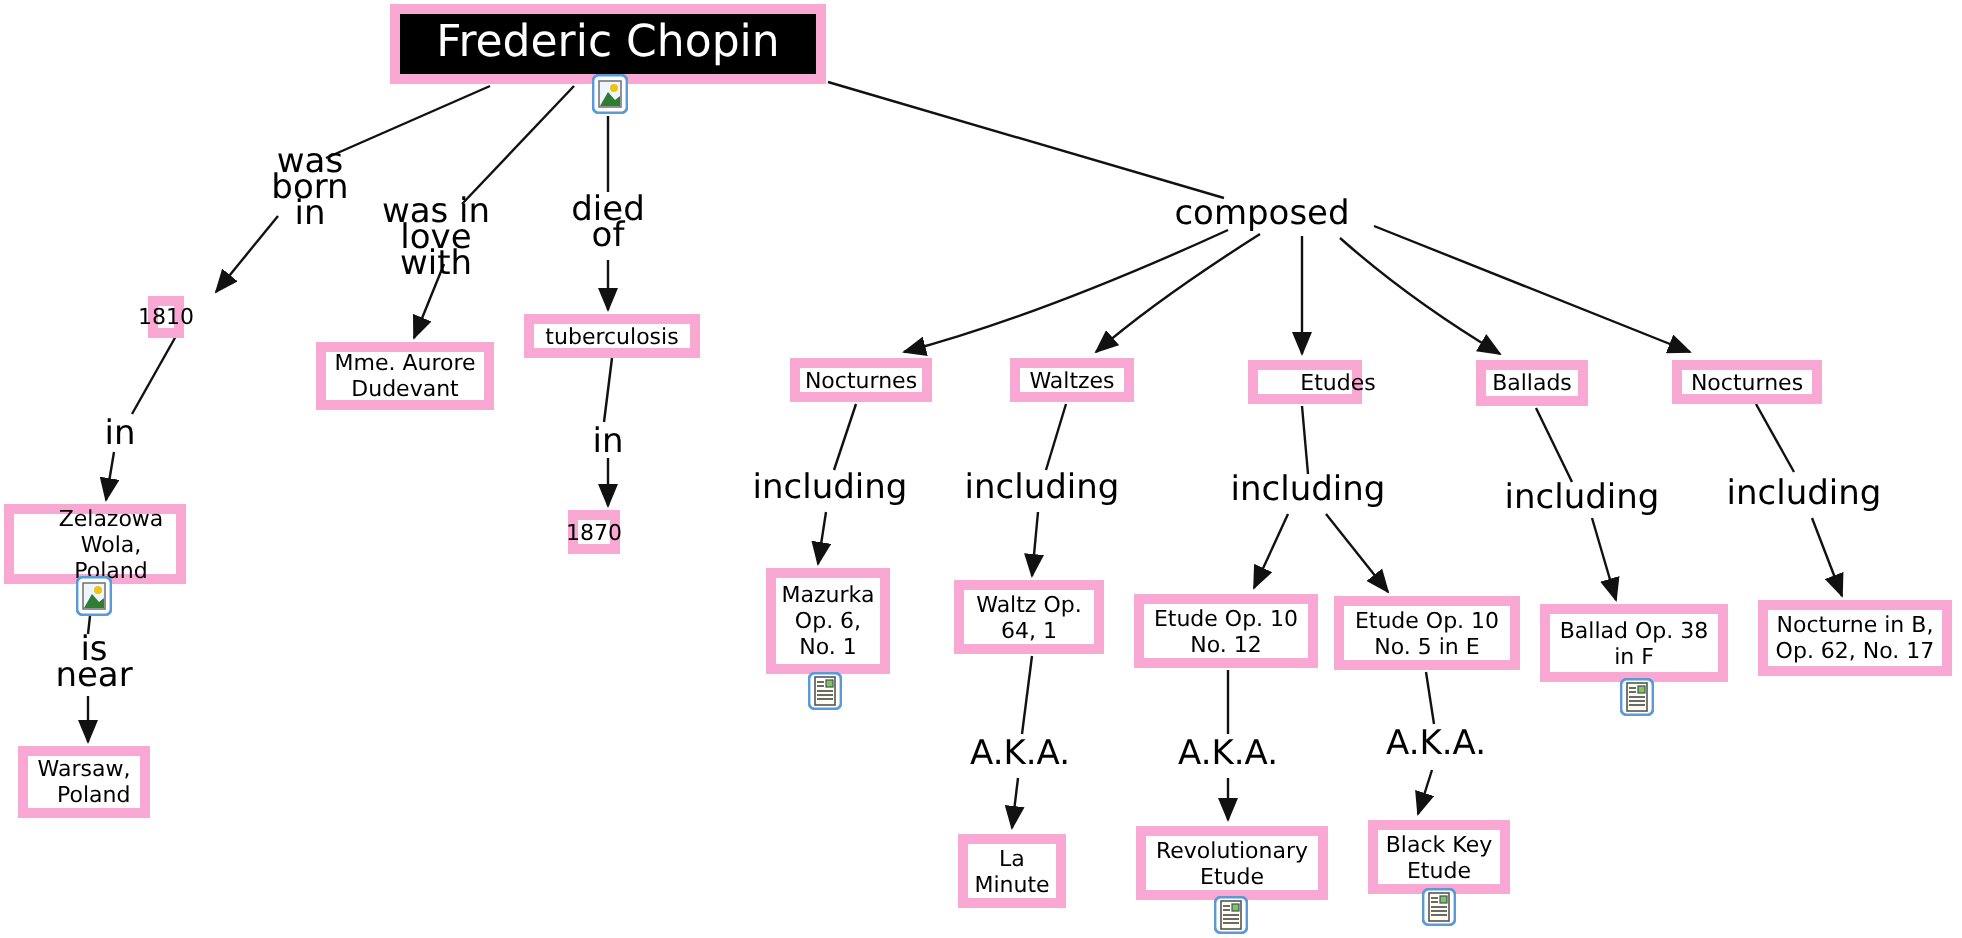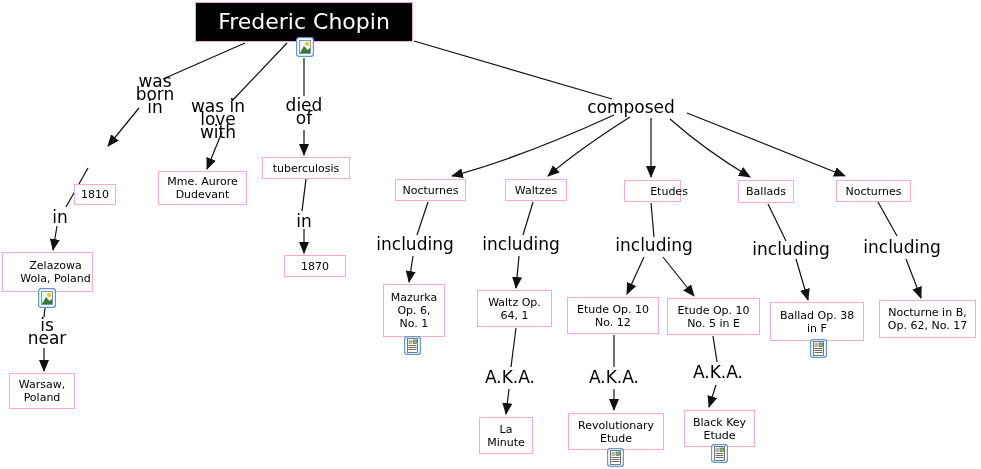--- a/index.html
+++ b/index.html
@@ -3,21 +3,21 @@
 <meta charset="utf-8">
 <style>
   html,body{margin:0;padding:0;background:#fff;}
   .canvas{
     position:relative;width:981px;height:469px;background:#fff;
     font-family:"DejaVu Sans","Liberation Sans",sans-serif;
     color:#000;overflow:hidden;
   }
   svg.edges{position:absolute;left:0;top:0;width:981px;height:469px;}
   .node{
-    position:absolute;box-sizing:border-box;border:1px solid #f9a8d4;background:#fff;
+    position:absolute;box-sizing:border-box;border:5px solid #f9a8d4;background:#fff;
     display:flex;align-items:center;justify-content:center;text-align:center;
     font-size:11px;line-height:13px;white-space:pre-line;
   }
   .node.title-node{
     background:#000;color:#fff;font-size:22px;line-height:24px;white-space:nowrap;
   }
   .link-label{
     position:absolute;box-sizing:border-box;background:transparent;
     display:flex;align-items:center;justify-content:center;text-align:center;
     font-size:17px;line-height:13px;white-space:pre-line;
@@ -92,28 +92,28 @@
 near</div>
   <div class="link-label" style="left:385px;top:238px;width:60px;height:13px;">including</div>
   <div class="link-label" style="left:491px;top:238px;width:60px;height:13px;">including</div>
   <div class="link-label" style="left:624px;top:239px;width:60px;height:13px;">including</div>
   <div class="link-label" style="left:761px;top:243px;width:60px;height:13px;">including</div>
   <div class="link-label" style="left:872px;top:241px;width:60px;height:13px;">including</div>
   <div class="link-label" style="left:488px;top:371px;width:44px;height:13px;">A.K.A.</div>
   <div class="link-label" style="left:592px;top:371px;width:44px;height:13px;">A.K.A.</div>
   <div class="link-label" style="left:696px;top:366px;width:44px;height:13px;">A.K.A.</div>
 
-  <div class="node" style="left:74px;top:148px;width:42px;height:21px;margin-top:36px;">1810</div>
+  <div class="node" style="left:74px;top:148px;width:18px;height:21px;">1810</div>
   <div class="node" style="left:262px;top:157px;width:88px;height:22px;">tuberculosis</div>
   <div class="node" style="left:158px;top:171px;width:89px;height:34px;">Mme. Aurore
 Dudevant</div>
-  <div class="node" style="left:284px;top:255px;width:62px;height:22px;">1870</div>
+  <div class="node" style="left:284px;top:255px;width:26px;height:22px;">1870</div>
   <div class="node" style="left:2px;top:252px;width:91px;height:40px;padding-left:16px;">Zelazowa
 Wola, Poland</div>
-  <div class="node" style="left:9px;top:373px;width:66px;height:36px;">Warsaw,
+  <div class="node" style="left:9px;top:373px;width:66px;height:36px;text-align:right;">Warsaw,
 Poland</div>
   <div class="node" style="left:395px;top:179px;width:71px;height:22px;">Nocturnes</div>
   <div class="node" style="left:505px;top:179px;width:62px;height:22px;">Waltzes</div>
   <div class="node" style="left:624px;top:180px;width:57px;height:22px;padding-left:33px;">Etudes</div>
   <div class="node" style="left:738px;top:180px;width:56px;height:23px;">Ballads</div>
   <div class="node" style="left:836px;top:180px;width:75px;height:22px;">Nocturnes</div>
   <div class="node" style="left:383px;top:284px;width:62px;height:53px;">Mazurka
 Op. 6,
 No. 1</div>
   <div class="node" style="left:477px;top:290px;width:75px;height:37px;">Waltz Op.

